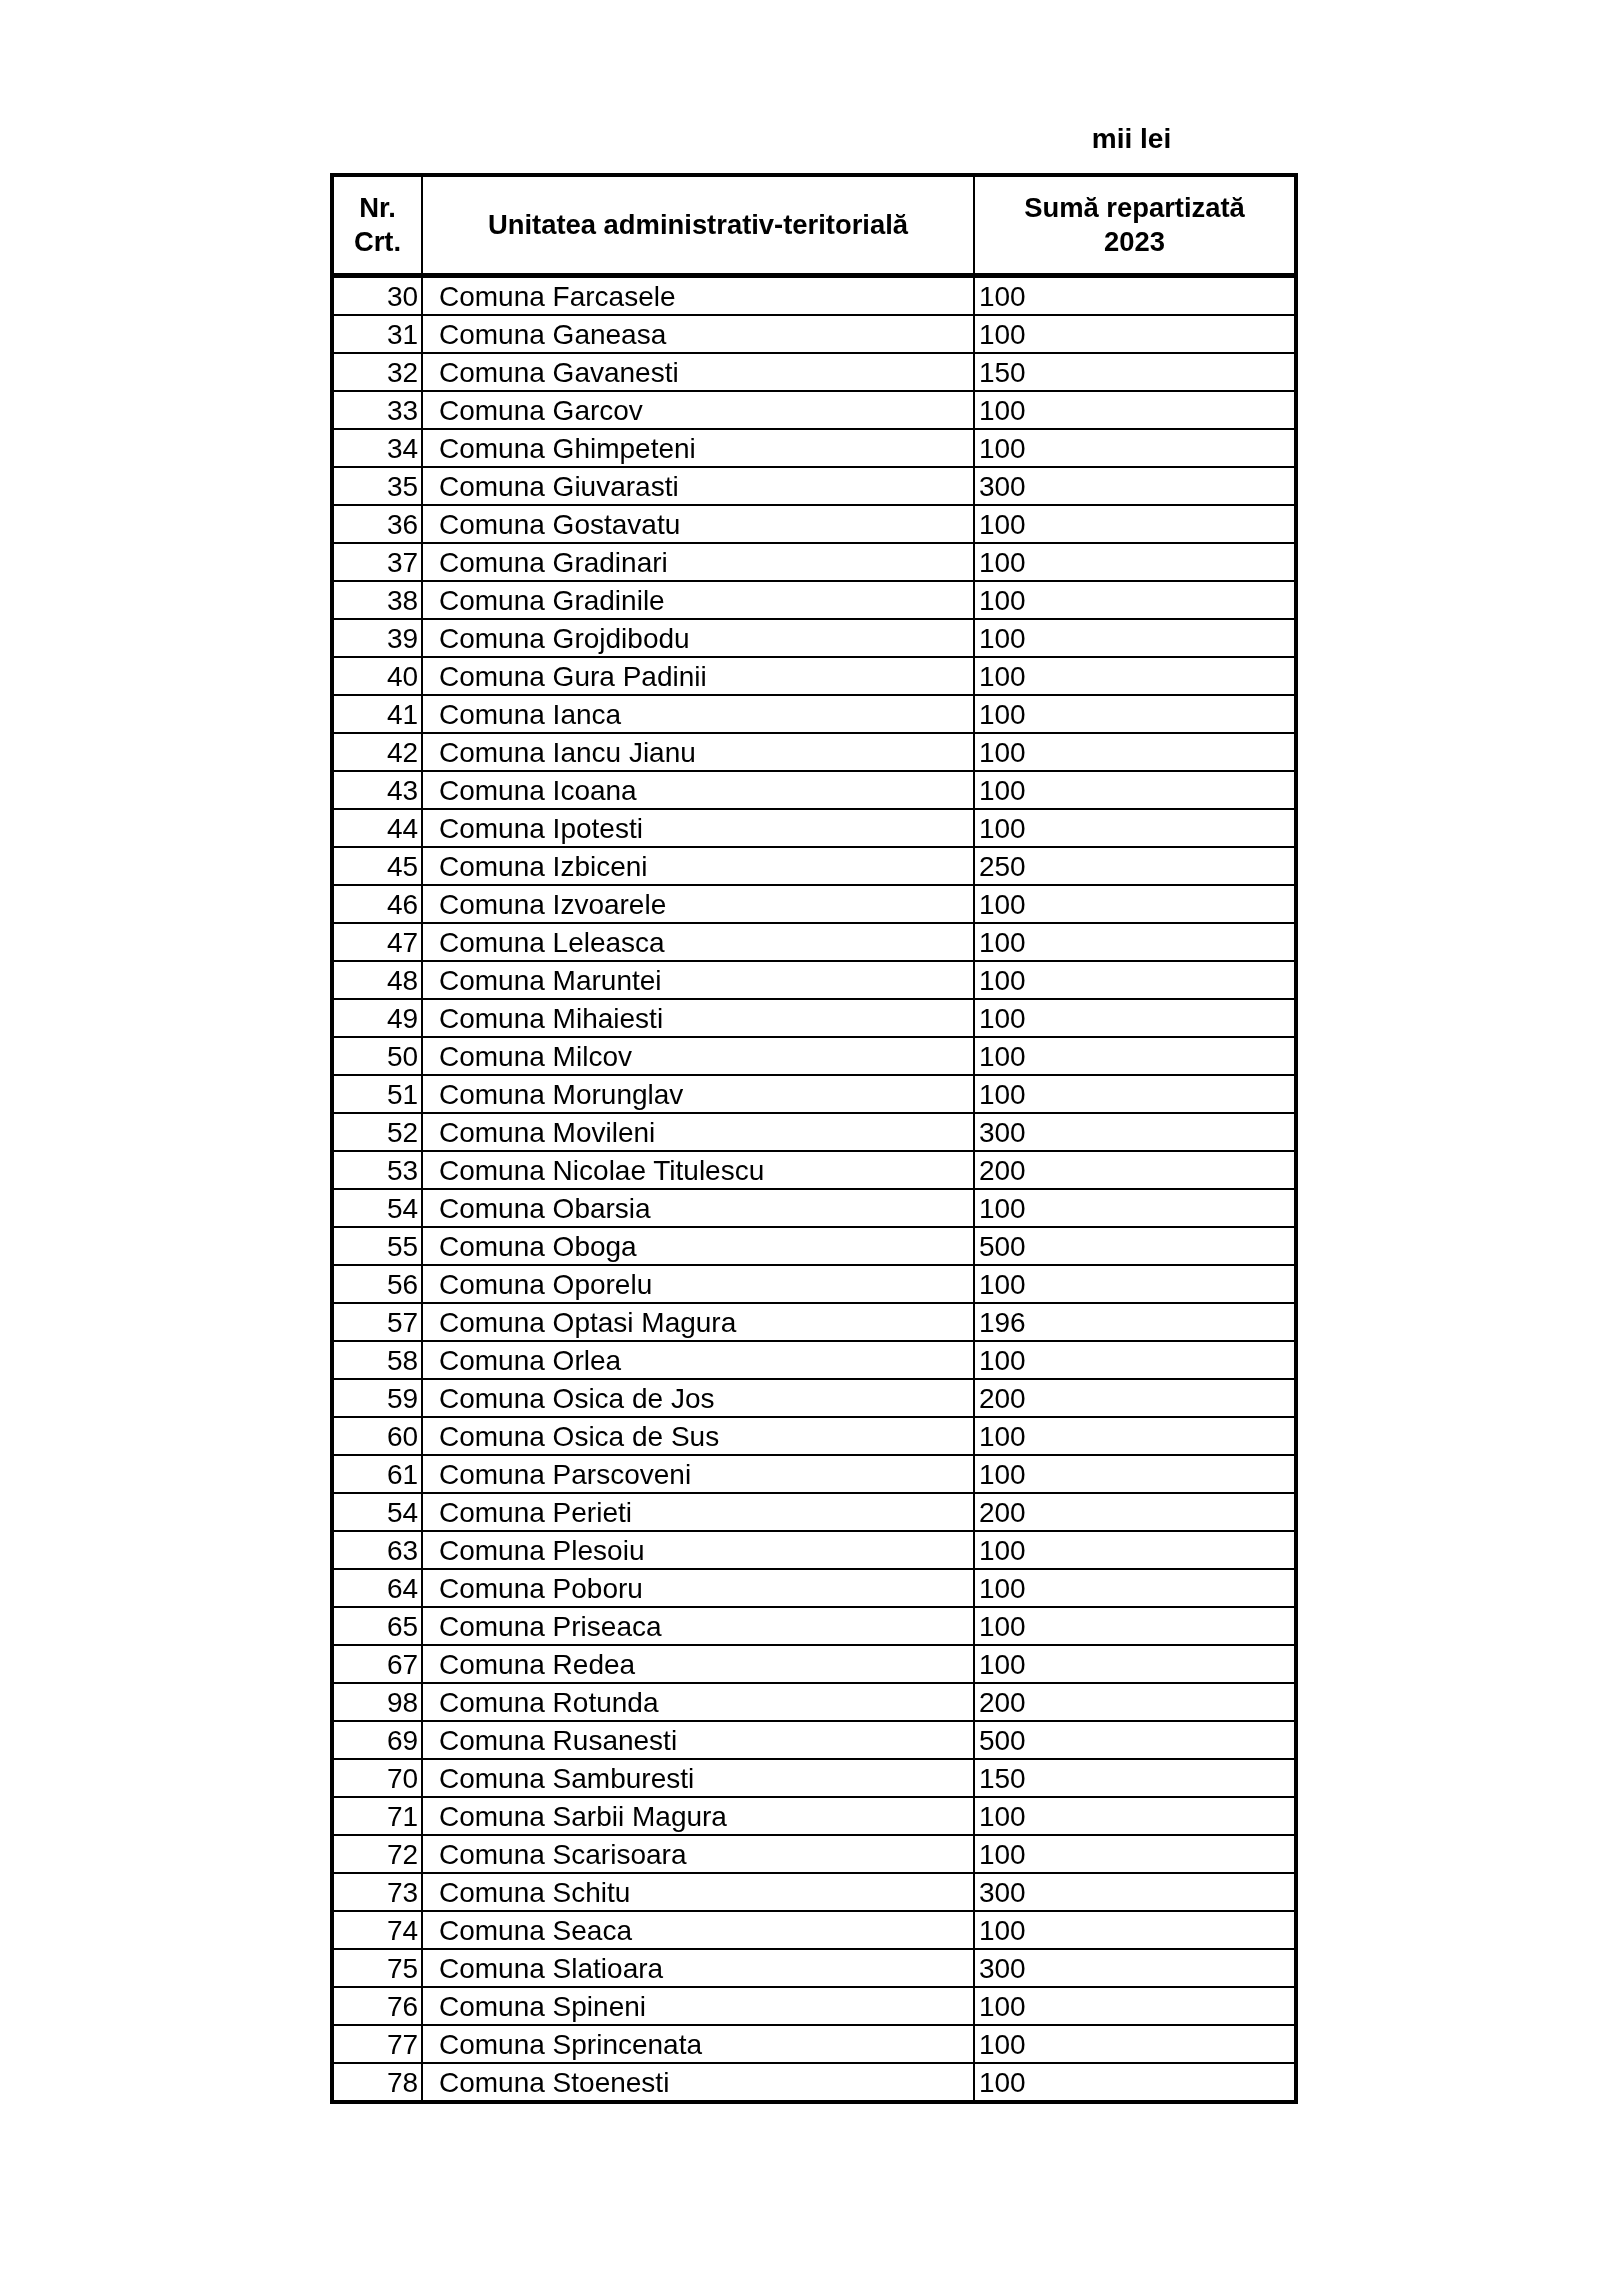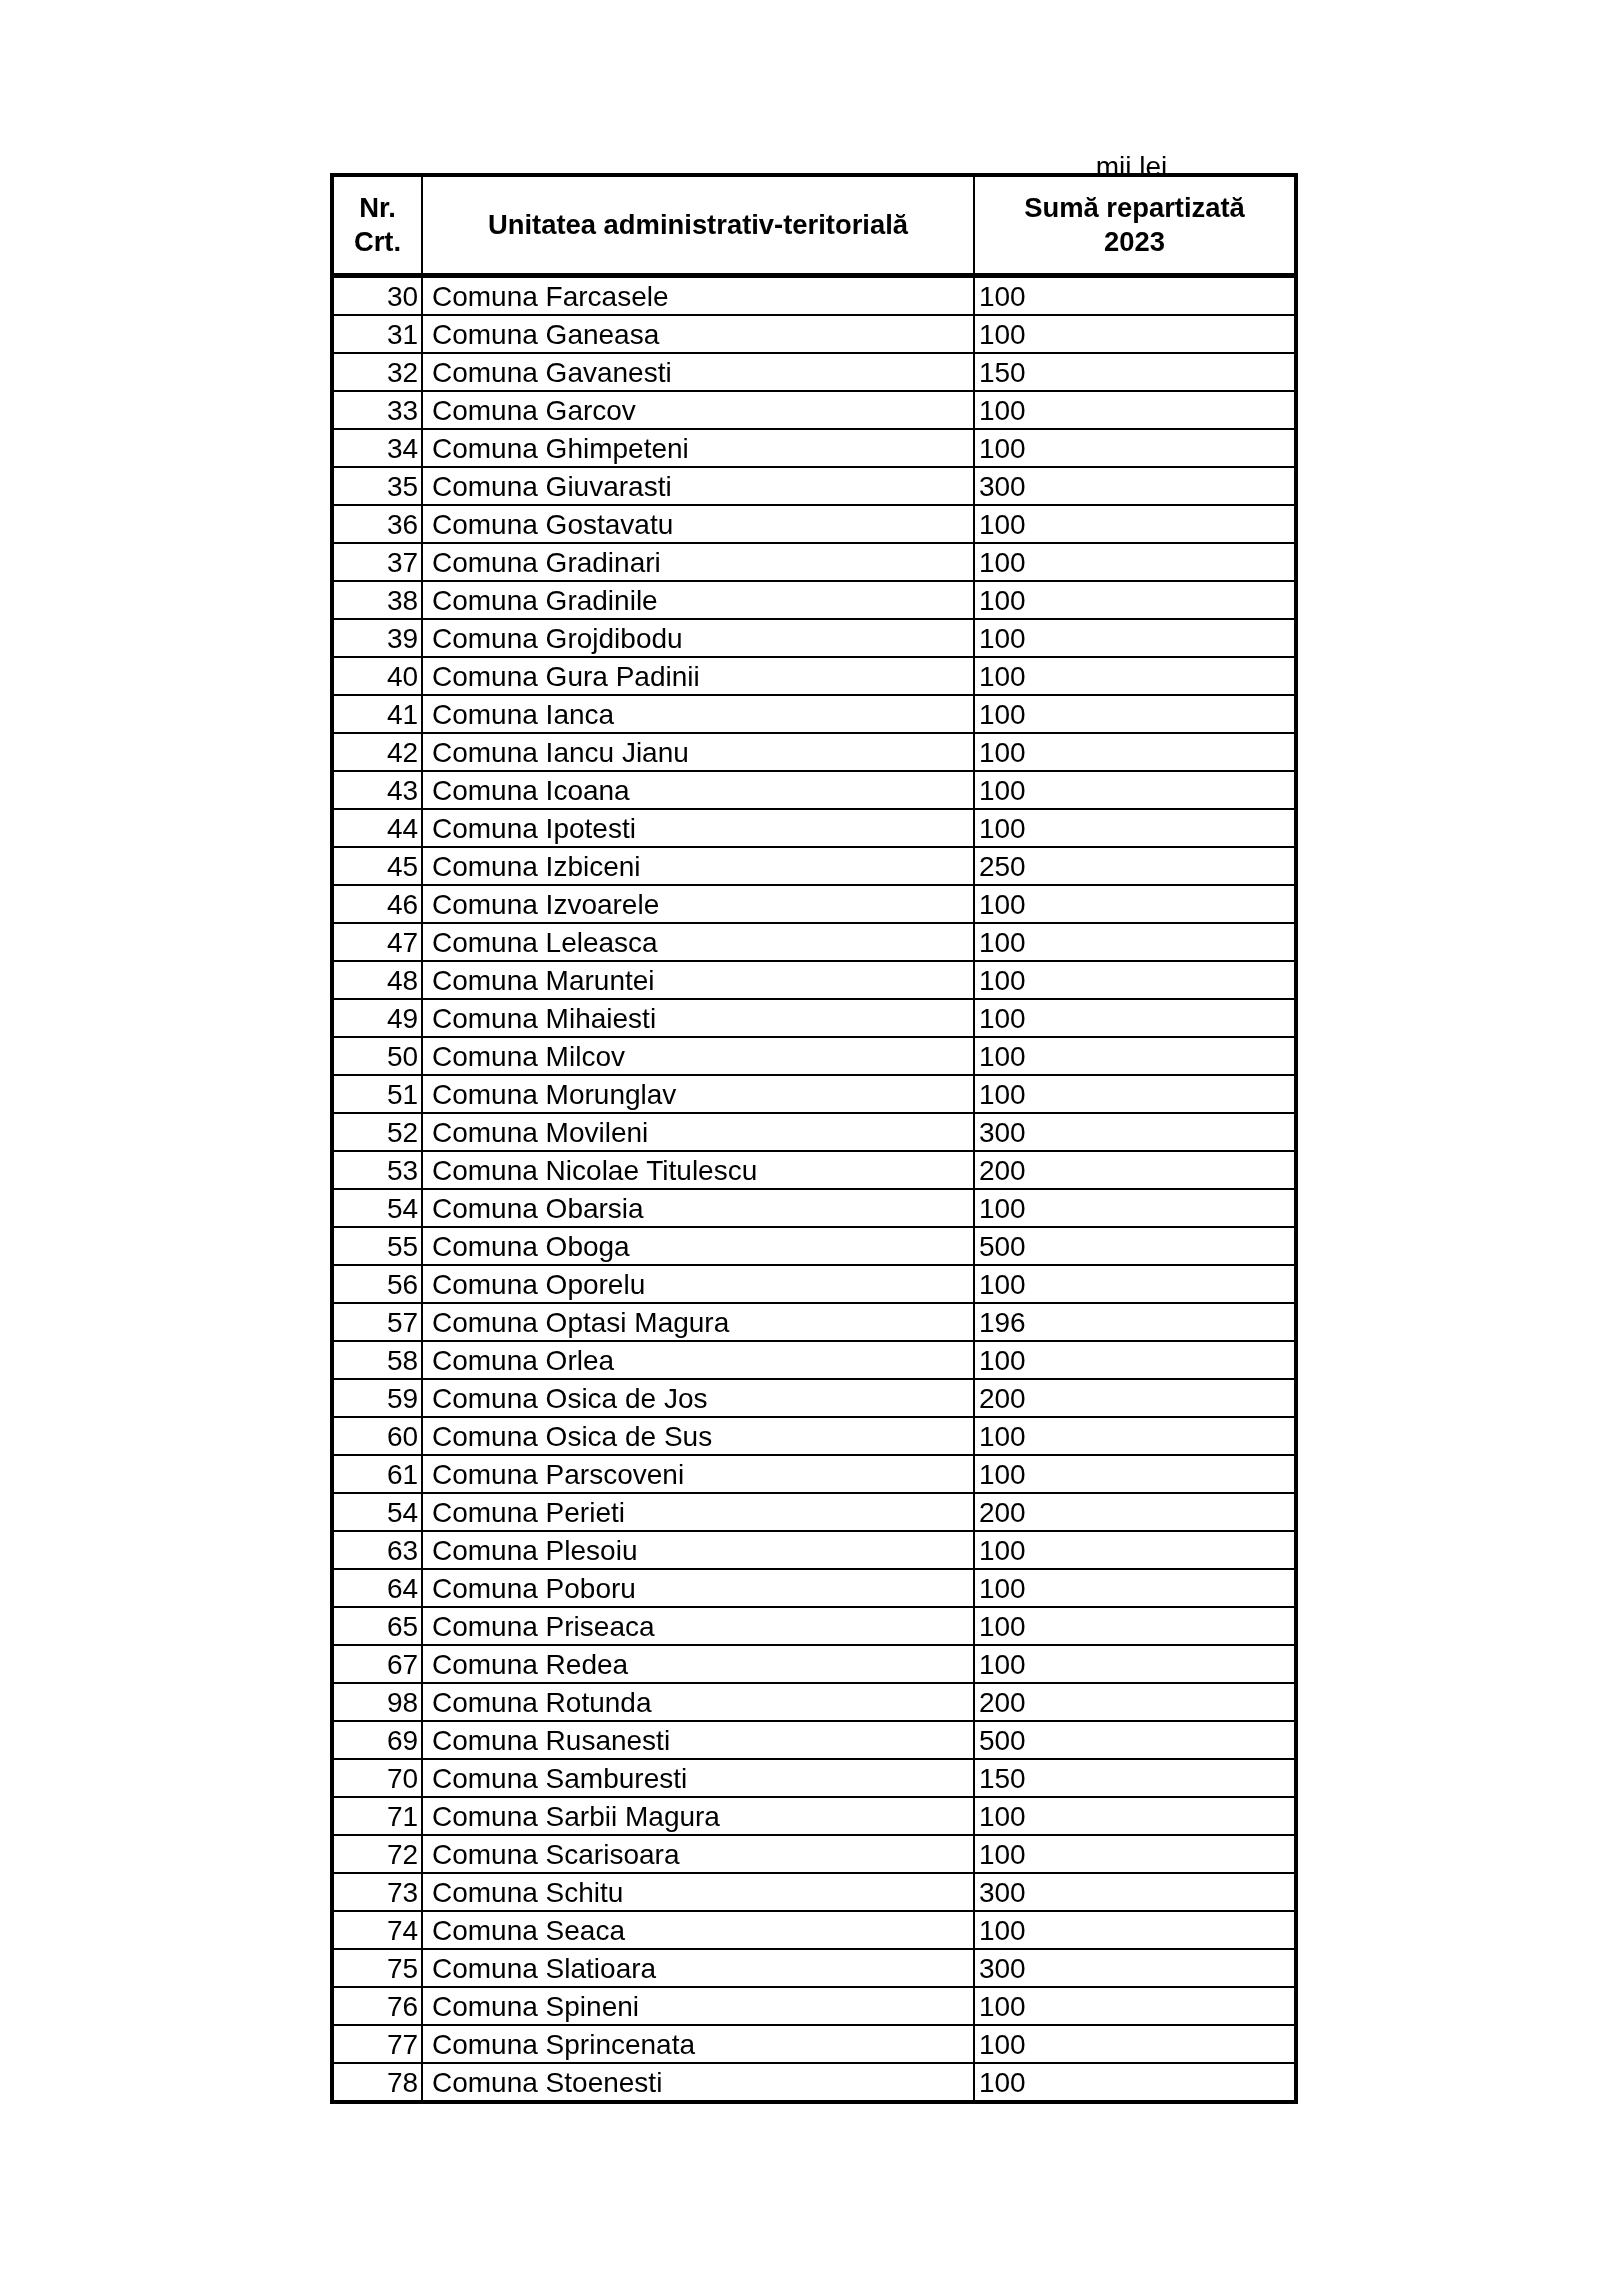--- a/index.html
+++ b/index.html
@@ -1,33 +1,33 @@
 <!DOCTYPE html>
 <html><head>
 <meta charset="utf-8">
 <style>
   html, body { margin: 0; padding: 0; background: #ffffff; }
   body { width: 1620px; height: 2293px; position: relative; overflow: hidden;
          font-family: "Liberation Sans", sans-serif; color: #000; }
   .unit-label { position: absolute; left: 1019px; width: 225px; top: 122px;
-                text-align: center; font-weight: normal; font-size: 28px; line-height: 33px; margin-top: 28px; }
+                text-align: center; font-weight: bold; font-size: 28px; line-height: 33px; }
   table.alloc { position: absolute; left: 330px; top: 173px; width: 964px;
                 border-collapse: collapse; table-layout: fixed;
                 border: 4.9px solid #000; }
   table.alloc col.c1 { width: 90px; }
   table.alloc col.c2 { width: 552px; }
   table.alloc col.c3 { width: 322px; }
   table.alloc th { height: 96px; border: 2px solid #000; border-bottom: 5.9px solid #000;
                    font-weight: bold; font-size: 27.4px; line-height: 34px; text-align: center;
                    vertical-align: middle; padding: 0; }
   table.alloc td { height: 36px; border: 2px solid #000; border-top-width: 2.9px;
                    font-size: 28px; line-height: 31px; padding: 0 4.9px 0 3.9px;
                    white-space: nowrap; overflow: hidden; vertical-align: middle; }
   table.alloc td.nr { text-align: right; padding-right: 2.9px; }
-  table.alloc td.name { text-align: left; padding-left: 9px; }
+  table.alloc td.name { text-align: left; padding-left: 16px; }
 </style>
 </head>
 <body>
 
 <div class="unit-label">mii lei</div>
 
 <table class="alloc">
   <colgroup>
       <col class="c1">
       <col class="c2">

